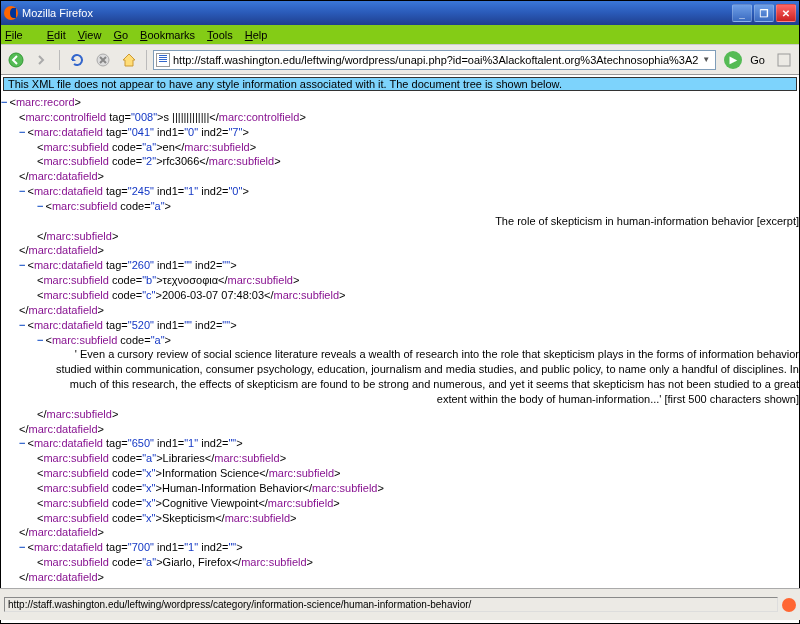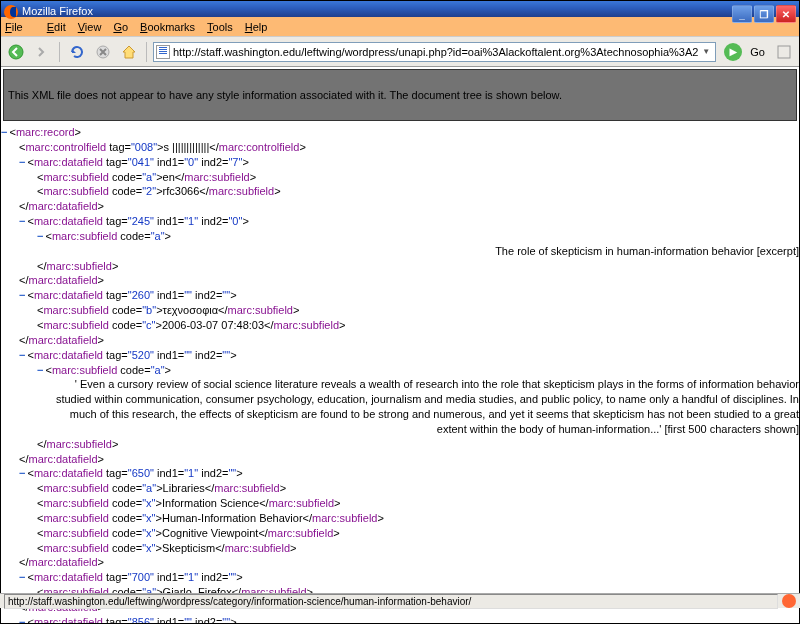--- a/index.html
+++ b/index.html
@@ -1,49 +1,49 @@
 <!DOCTYPE html>
 <html><head>
 <meta charset="utf-8">
 <style>
 * { margin:0; padding:0; box-sizing:border-box; }
 body { font-family:"Segoe UI",Tahoma,sans-serif; font-size:11px; background:#fff; width:800px; height:624px; overflow:hidden; border:1px solid #000; }
-.titlebar { height:16px; background:linear-gradient(#3a77d8,#2a5ab8,#1f3f8d); display:flex; align-items:flex-start; padding:4px 3px; color:#fff; font-size:11px; }
+.titlebar { height:16px; background:linear-gradient(#3a77d8,#2a5ab8,#1f3f8d); display:flex; align-items:center; padding:12px 3px; color:#fff; font-size:11px; }
 .titlebar .icon { width:14px; height:14px; background:#f60; border-radius:50%; margin-right:4px; position:relative; }
 .titlebar .icon::after { content:""; position:absolute; inset:2px 2px 2px 6px; background:#039; border-radius:50% 0 0 50%; }
 .titlebar .spacer { flex:1; }
 .winbtn { width:20px; height:18px; margin-left:2px; display:flex; align-items:center; justify-content:center; border:1px solid #fff3; border-radius:2px; font-size:10px; font-weight:bold; cursor:pointer; }
 .winbtn.min, .winbtn.max { background:linear-gradient(#6fa0e8,#3a6ac0); }
 .winbtn.close { background:linear-gradient(#f66,#c22); }
-.menubar { height:20px; background:#fdba74; display:flex; align-items:center; padding:0 4px; font-size:11px; border-bottom:1px solid #ccc; }
+.menubar { height:20px; background:#84cc16; display:flex; align-items:center; padding:0 4px; font-size:11px; border-bottom:1px solid #ccc; }
 .menubar span { margin-right:12px; cursor:default; }
 .menubar span u { text-decoration:underline; }
 .toolbar { height:30px; background:#eceae5; display:flex; align-items:center; padding:0 4px; gap:4px; border-bottom:1px solid #999; }
 .tbtn { width:22px; height:22px; display:flex; align-items:center; justify-content:center; cursor:pointer; border-radius:2px; }
 .tbtn svg { width:16px; height:16px; }
 .sep { width:1px; height:20px; background:#bbb; margin:0 2px; }
 .urlbox { flex:1; height:20px; border:1px solid #7f9db9; background:#fff; display:flex; align-items:center; padding:0 2px; }
 .urlbox .pgicon { width:14px; height:14px; background:#fff; border:1px solid #999; margin-right:3px; position:relative; }
 .urlbox .pgicon::after { content:""; position:absolute; top:1px; left:2px; right:2px; height:1px; background:#36c; box-shadow:0 2px #36c,0 4px #36c,0 6px #36c; }
 .urlbox input { flex:1; border:none; outline:none; font-size:11px; height:16px; }
 .urlbox .dd { width:14px; text-align:center; color:#555; cursor:pointer; font-size:8px; }
 .gobtn { width:18px; height:18px; background:#5b5; border-radius:50%; display:flex; align-items:center; justify-content:center; color:#fff; font-size:10px; cursor:pointer; margin-left:4px; }
 .golabel { font-size:11px; margin:0 4px; }
-.infobar { background:#737373; border:1px solid #333; margin:2px 2px 0; padding:19px 4px; font-size:11px; }
+.infobar { background:#7dd3fc; border:1px solid #333; margin:2px 2px 0; padding:0 4px; font-size:11px; }
 .content { height:514px; overflow:auto; padding:4px 0; font-family:"Tahoma",sans-serif; font-size:11px; line-height:1.35; }
 .toggle { color:#36c; cursor:pointer; margin-right:2px; font-weight:bold; }
 .tag { color:#881391; }
 .attr { color:#000; }
 .val { color:#1438c5; }
 .txt { color:#000; }
 .indent0 { margin-left:0; }
 .indent1 { margin-left:18px; }
 .indent2 { margin-left:36px; }
 .indent3 { margin-left:54px;text-align:right; }
-.statusbar { position:absolute; bottom:16px; left:0; right:0; height:15px; background:#eceae5; border-top:1px solid #aaa; display:flex; align-items:center; padding:0 4px; font-size:10px; }
+.statusbar { position:absolute; bottom:4px; left:0; right:0; height:32px; background:#eceae5; border-top:1px solid #aaa; display:flex; align-items:center; padding:0 4px; font-size:10px; }
 .statusbar .stxt { flex:1; border:1px inset #ddd; padding:1px 3px; height:15px; background:#eceae5; overflow:hidden; white-space:nowrap; }
 .statusbar .sicon { width:14px; height:14px; background:#f63; border-radius:50%; margin-left:4px; }
 </style>
 </head>
 <body>
 
 <div class="titlebar">
   <span class="icon"></span>
   <span>Mozilla Firefox</span>
   <span class="spacer"></span>

